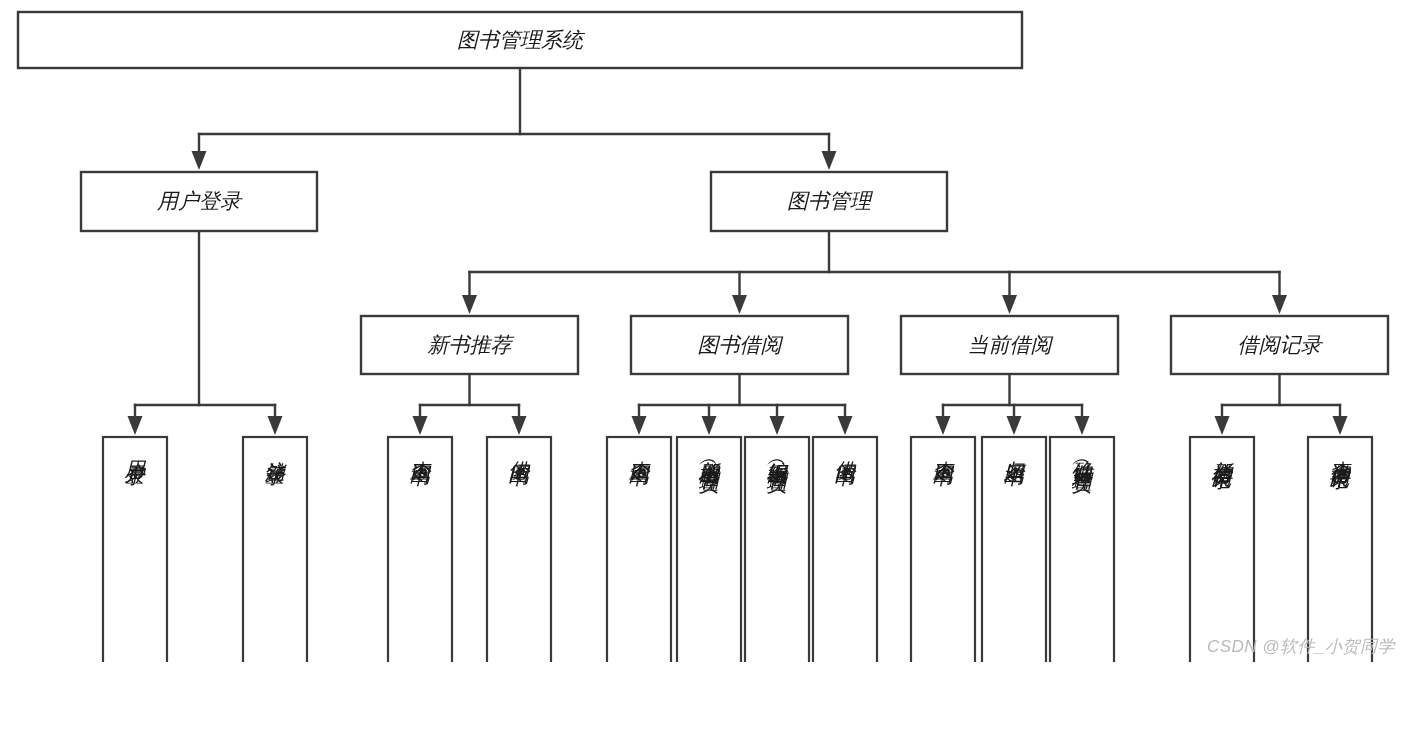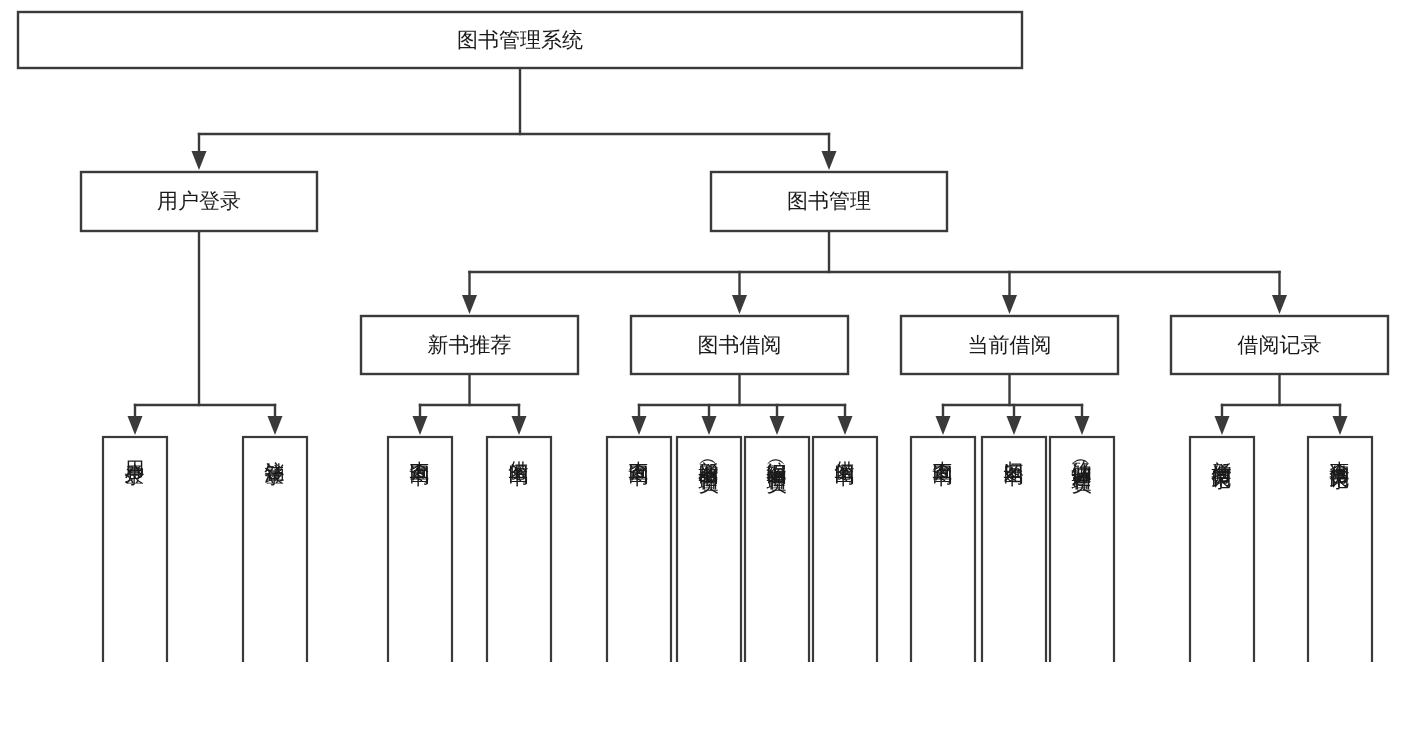--- a/index.html
+++ b/index.html
@@ -10,20 +10,21 @@
   }
   body {
     font-family: "Liberation Sans", "DejaVu Sans", sans-serif;
   }
   #diagram-root {
     position: relative;
     width: 1405px;
     height: 662px;
     background: #ffffff;
     overflow: hidden;
+    font-style: italic;
   }
   svg#flowchart {
     position: absolute;
     top: 0;
     left: 0;
     width: 1405px;
     height: 747px;
     display: block;
   }
   .node-rect {
@@ -247,13 +248,14 @@
         <span class="leaf-label-span">确认归还（管理员）</span>
       </div>
       <div class="leaf-label-wrap" style="left: 1190px; top: 445px; width: 64px; height: 284px;">
         <span class="leaf-label-span">新增借阅记录</span>
       </div>
       <div class="leaf-label-wrap" style="left: 1308px; top: 445px; width: 64px; height: 284px;">
         <span class="leaf-label-span">查询借阅记录</span>
       </div>
     </div>
 
+  <div class="watermark">CSDN @软件_小贺同学</div>
 </div>
 
 </body></html>

